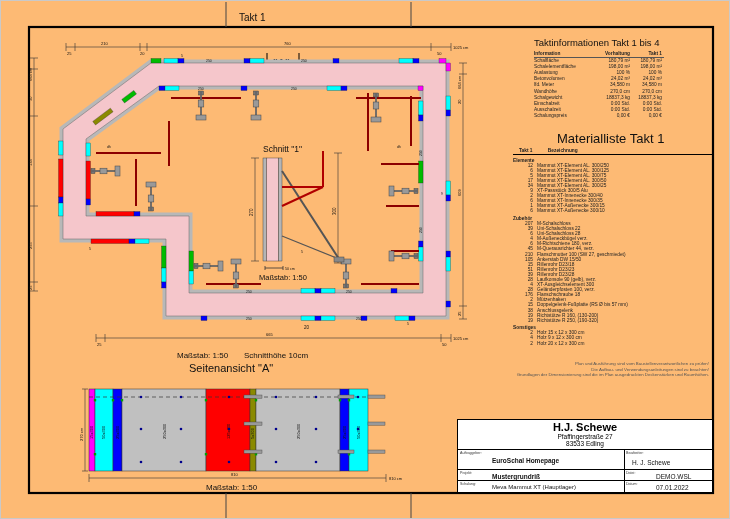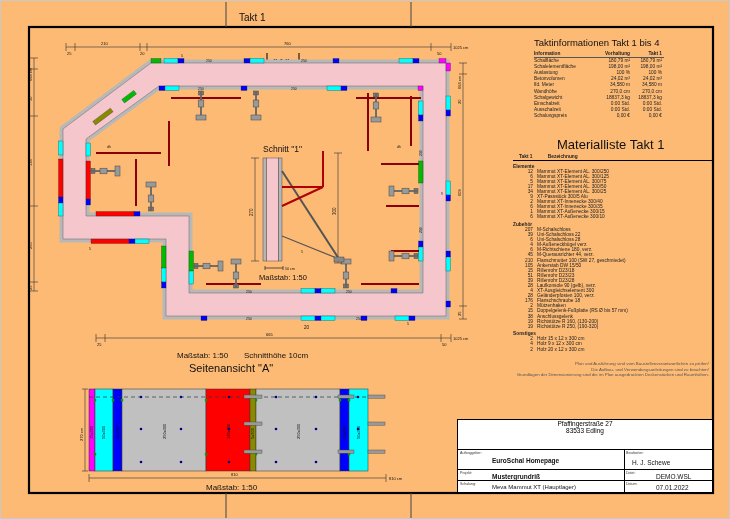--- a/index.html
+++ b/index.html
@@ -10,21 +10,21 @@
   
   .taktinfo{left:533px;top:36px;width:130px;}
   .ti-title{font-size:9.5px;color:#111;white-space:nowrap;}
   .ti-head,.ti-row{display:flex;font-size:4.8px;line-height:6.1px;color:#222;}
   .ti-head{font-weight:bold;border-bottom:0.5px solid #555;margin-top:3px;}
   .ti-head span,.ti-row span{display:block;}
   .c1{width:56px;text-align:left;}
   .c2{width:40px;text-align:right;}
   .c3{width:32px;text-align:right;}
   
-  .matliste{left:512px;top:136px;width:200px;color:#222;}
+  .matliste{left:512px;top:130px;width:200px;color:#222;}
   .ml-title{font-size:13px;margin-left:44px;color:#111;}
   .ml-head{font-size:4.8px;font-weight:bold;border-bottom:1.4px solid #000;padding-bottom:1px;margin-top:2px;}
   .ml-head .h1{margin-left:6px;}
   .ml-head .h2{margin-left:14px;}
   .ml-group{font-size:4.8px;font-weight:bold;margin-top:2.5px;}
   .mi{display:flex;font-size:4.8px;line-height:5.1px;}
   .mi .qty{width:20px;text-align:right;margin-right:4px;}
   
   .notes{left:500px;top:360px;width:208px;text-align:right;font-size:4.4px;line-height:5.6px;color:#555;}
   
@@ -640,20 +640,21 @@
   </div>
 
   <div class="abs notes">
     <div>Plan und Ausführung sind vom Baustellenverantwortlichen zu prüfen!</div>
     <div>Die Aufbau- und Verwendungsanleitungen sind zu beachten!</div>
     <div>Grundlagen der Dimensionierung sind die im Plan ausgedruckten Deckenstärken und Raumhöhen.</div>
   </div>
 
   <div class="abs tb">
     <div class="tb-head">
+      <div class="tb-co">H.J. Schewe</div>
       <div class="tb-ad">Pfaffingerstraße 27</div>
       <div class="tb-ad">83533 Edling</div>
     </div>
     <div class="tb-grid">
       <div class="tb-vline"></div>
       <div class="tb-cell r1 cl">
         <span class="tb-lab">Auftraggeber:</span>
         <div class="tb-val b" style="padding:7px 0 0 34px;">EuroSchal Homepage</div>
       </div>
       <div class="tb-cell r1 cr">

